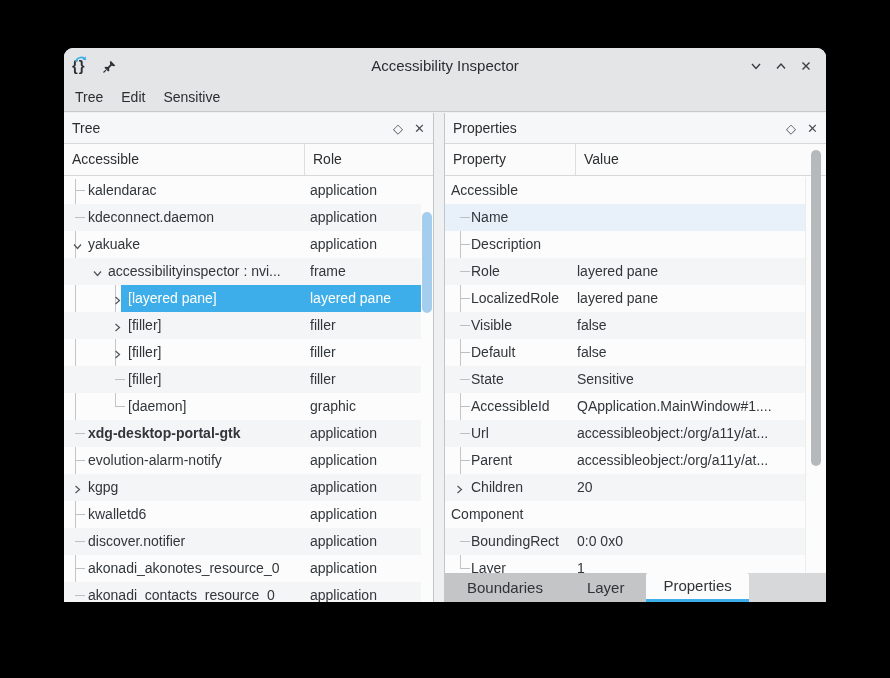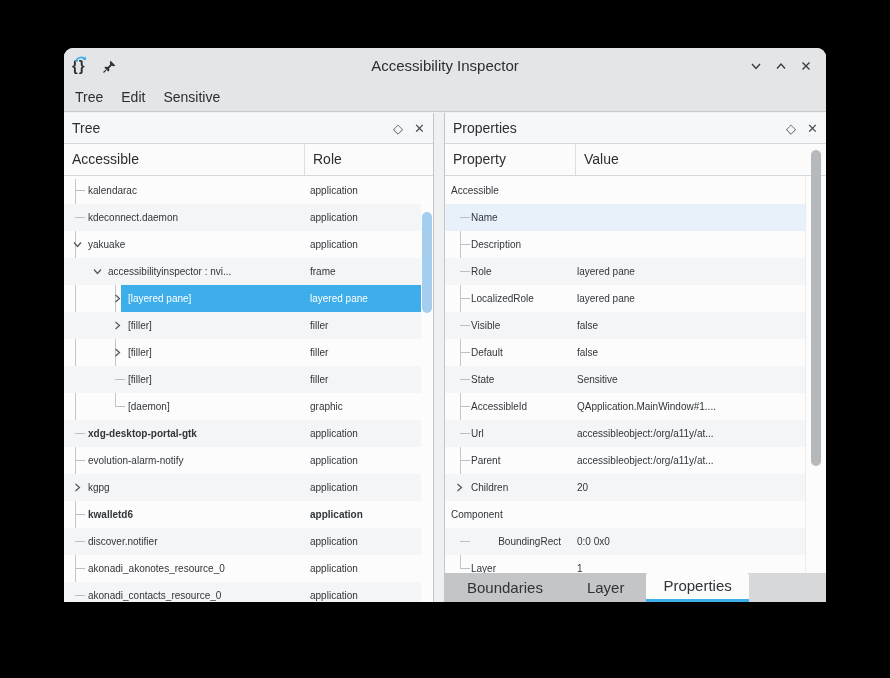--- a/index.html
+++ b/index.html
@@ -31,21 +31,21 @@
   .dock-title { position:absolute; left:8px; top:0; line-height:30px; font-size:14px; color:#2b2e31; }
   .dock-btns { position:absolute; right:8px; top:0; height:30px; display:flex; align-items:center; gap:11px; }
   .dock-btn { font-size:13px; color:#4a4f54; line-height:1; }
   .col-header { position:absolute; left:0; top:31px; width:100%; height:32px; background:#fbfbfc; border-bottom:1px solid #d6d8d9; display:flex; }
   .col-cell { line-height:31px; font-size:14px; color:#2b2e31; padding-left:8px; border-right:1px solid #dcdedf; overflow:hidden; white-space:nowrap; }
   .col-cell:last-child { border-right:none; flex:1; }
   
   .rows { position:absolute; left:0; top:64px; overflow:hidden; background:#fcfcfc; }
   .tree-rows { width:357px; height:425px; }
   .props-rows { width:360px; height:396px; }
-  .row { position:absolute; left:0; width:100%; height:27px; font-size:10px; }
+  .row { position:absolute; left:0; width:100%; height:27px; font-size:14px; }
   .row.alt { background:#f4f5f6; }
   .row.cur { background:#e8f1f9; }
   .cell { position:absolute; top:0; line-height:27px; white-space:nowrap; overflow:hidden; z-index:2; color:#31363b; }
   .sel-bg { position:absolute; top:0; bottom:0; right:0; background:var(--accent); z-index:1; }
   .row.sel .cell { color:#fff; }
   .stub { position:absolute; height:1px; background:#bcc0c3; top:13px; z-index:2; }
   .vline { position:absolute; width:1px; background:#c4c7ca; z-index:0; }
   .expander { position:absolute; top:8px; z-index:2; }
   
   .scrollzone { position:absolute; top:64px; bottom:0; background:#fcfcfc; }
@@ -192,21 +192,21 @@
               <div class="cell" style="left: 24px; right: 112px;">evolution-alarm-notify</div>
               <div class="cell" style="left: 246px; right: 2px;">application</div>
             </div>
             <div class="row alt" style="top: 297px;">
               <div class="expander" style="left: 8px;"><svg width="11" height="11" viewBox="0 0 11 11">
                   <path d="M3.5 2 L7.5 5.5 L3.5 9" fill="none" stroke="#50555a" stroke-width="1.2"></path>
                 </svg></div>
               <div class="cell" style="left: 24px; right: 112px;">kgpg</div>
               <div class="cell" style="left: 246px; right: 2px;">application</div>
             </div>
-            <div class="row" style="top: 324px; font-weight: bold;">
+            <div class="row" style="top: 324px;">
               <div class="stub" style="left: 11px; width: 10px;"></div>
               <div class="cell" style="left: 24px; right: 112px;">kwalletd6</div>
               <div class="cell" style="left: 246px; right: 2px;">application</div>
             </div>
             <div class="row alt" style="top: 351px;">
               <div class="stub" style="left: 11px; width: 10px;"></div>
               <div class="cell" style="left: 24px; right: 112px;">discover.notifier</div>
               <div class="cell" style="left: 246px; right: 2px;">application</div>
             </div>
             <div class="row" style="top: 378px;">
@@ -302,21 +302,21 @@
                 </svg></div>
               <div class="cell" style="left: 26px; right: 230px;">Children</div>
               <div class="cell" style="left: 132px; right: 2px;">20</div>
             </div>
             <div class="row" style="top: 324px;">
               <div class="cell" style="left: 6px; right: 230px;">Component</div>
               <div class="cell" style="left: 132px; right: 2px;"></div>
             </div>
             <div class="row alt" style="top: 351px;">
               <div class="stub" style="left: 15px; width: 10px;"></div>
-              <div class="cell" style="left: 26px; right: 244px; text-align: right;">BoundingRect</div>
+              <div class="cell" style="left: 26px; right: 224px;">BoundingRect</div>
               <div class="cell" style="left: 132px; right: 2px;">0:0 0x0</div>
             </div>
             <div class="row" style="top: 378px;">
               <div class="stub" style="left: 15px; width: 10px;"></div>
               <div class="cell" style="left: 26px; right: 230px;">Layer</div>
               <div class="cell" style="left: 132px; right: 2px;">1</div>
             </div>
           </div>
         <div class="scrollzone props-scrollzone">
           <div class="handle props-handle"></div>

